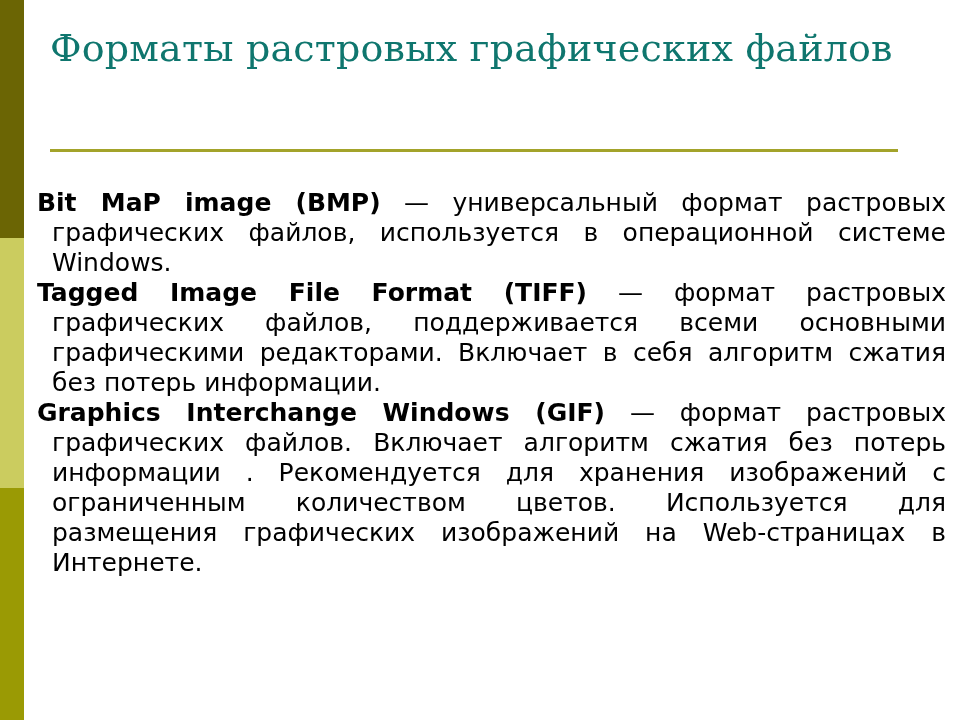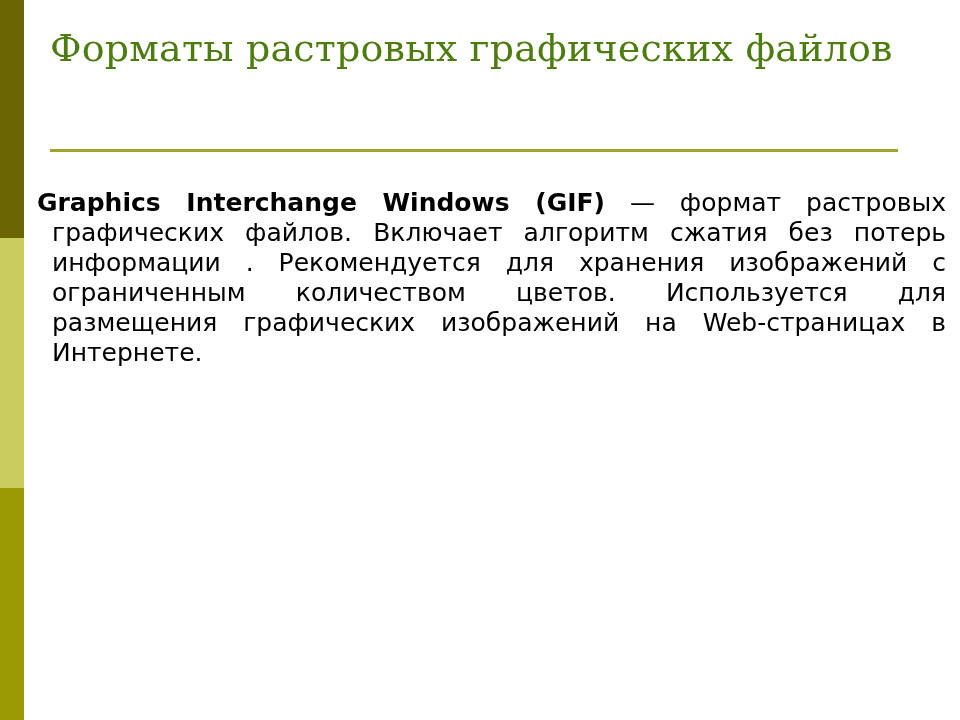--- a/index.html
+++ b/index.html
@@ -100,27 +100,33 @@
 
 <div class="slide" style="background: rgb(255, 255, 255);">
 
   <div class="side-strip">
     <div class="side-band side-band-top" style="background: rgb(107, 101, 4);"></div>
     <div class="side-band side-band-middle" style="background: rgb(203, 204, 95);"></div>
     <div class="side-band side-band-bottom" style="background: rgb(154, 154, 4);"></div>
   </div>
 
   <div class="title-block">
-    <h1 class="slide-title" style="color: #4d7c0f;">Форматы растровых графических файлов</h1>
+    <h1 class="slide-title" style="color: #0f766e;">Форматы растровых графических файлов</h1>
   </div>
   <div class="title-rule" style="background: rgb(163, 163, 42);"></div>
 
   <div class="body-block">
 
+    <p class="para" style="color: rgb(0, 0, 0);">
+      <b>Bit MaP image (BMP)</b><span class="tail"> — </span><span class="tail">универсальный формат растровых графических файлов, используется в операционной системе Windows.</span>
+    </p>
 
+    <p class="para" style="color: rgb(0, 0, 0);">
+      <b>Tagged Image File Format (TIFF)</b><span class="tail"> — </span><span class="tail">формат растровых графических файлов, поддерживается всеми основными графическими редакторами. Включает в себя алгоритм сжатия без потерь информации.</span>
+    </p>
 
     <p class="para" style="color: rgb(0, 0, 0);">
       <b>Graphics Interchange Windows (GIF)</b><span class="tail"> — </span><span class="tail">формат растровых графических файлов. Включает алгоритм сжатия без потерь информации . Рекомендуется для хранения изображений с ограниченным количеством цветов. Используется для размещения графических изображений на Web-страницах в Интернете.</span>
     </p>
 
   </div>
 
 </div>
 
 </body></html>

